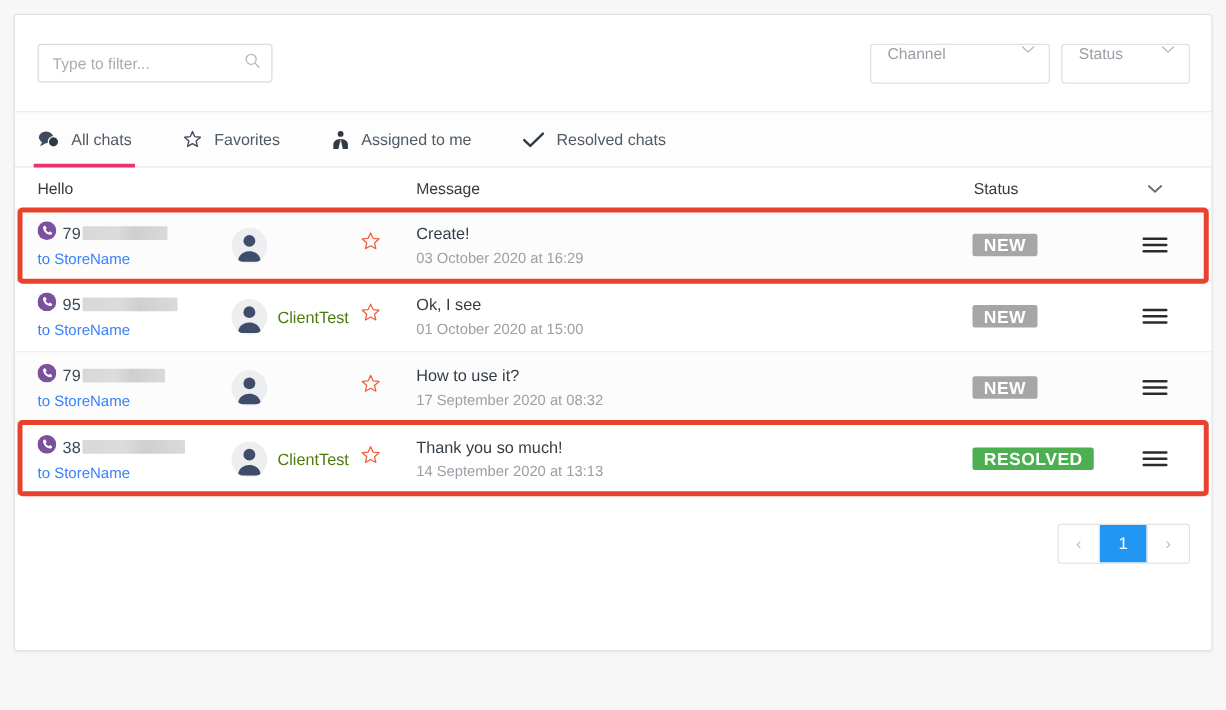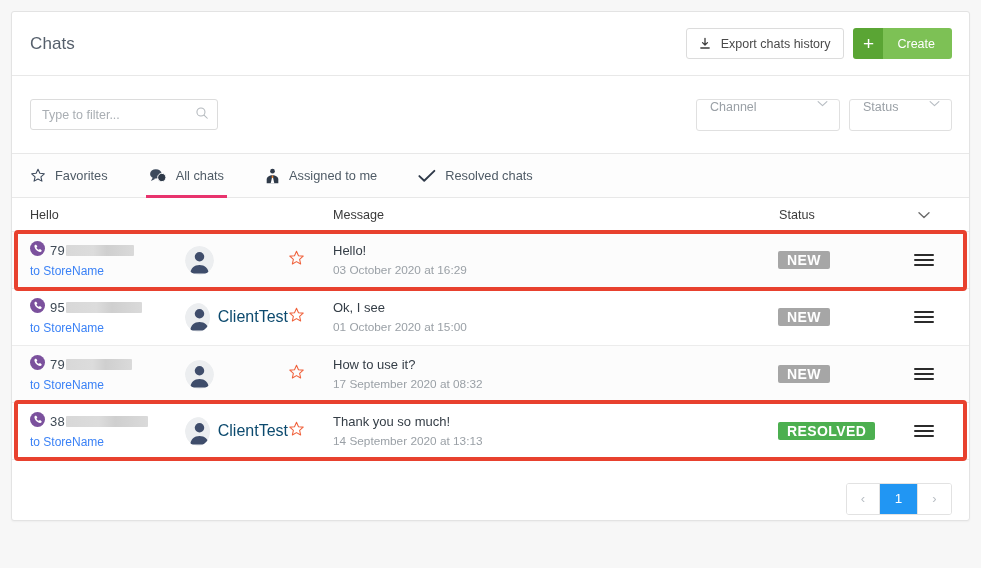--- a/index.html
+++ b/index.html
@@ -179,21 +179,21 @@
     display:inline-block; height: 11px; margin-left: 1px;
     background: linear-gradient(90deg,#d8d8d8 0%, #dcdcdc 40%, #cfcfcf 60%, #dadada 100%);
     filter: blur(0.6px);
     vertical-align: middle;
     border-radius: 1px;
   }
   .name-line2 { font-size: 12px; color: #3b82f6; margin-top: 5px; }
 
   .avatar-wrap { display:flex; align-items:center; gap: 8px; width: 103px; }
   .avatar { width: 29px; height: 29px; border-radius: 50%; overflow:hidden; display:block; }
-  .client-label { font-size: 16px; color: #0c4a6e; }
+  .client-label { font-size: 13px; color: #4d7c0f; }
 
   .star-cell { width: 42px; display:flex; align-items:center; }
 
   .cell-msg { flex: 1; }
   .msg-title { font-size: 13px; color: #343d46; }
   .msg-date  { font-size: 11.8px; color: #9aa0a6; margin-top: 5px; }
 
   .cell-status { width: 118px; display:flex; align-items:center; }
   .badge {
     display:inline-flex; align-items:center; justify-content:center;
@@ -244,38 +244,20 @@
   }
   .pg:last-child { border-right: 0; }
   .pg.cur { background: #2196f3; color: #fff; min-width: 38px; font-size: 13.5px; }
 </style>
 </head>
 <body>
 
 <div class="page">
   <div class="card">
 
-    <div class="card-head">
-      <div class="page-title">Chats</div>
-      <div class="head-actions">
-        <div class="btn-export">
-          <span class="ic">
-            <svg width="14" height="14" viewBox="0 0 16 16">
-              <path d="M8 1.5v7.2M8 9.3L5.2 6.4M8 9.3l2.8-2.9" fill="none" stroke="#3c3c3c" stroke-width="1.5" stroke-linecap="round" stroke-linejoin="round"></path>
-              <rect x="2.6" y="11.6" width="10.8" height="1.7" rx="0.5" fill="#3c3c3c"></rect>
-            </svg>
-          </span>
-          <span>Export chats history</span>
-        </div>
-        <div class="btn-create">
-          <span class="plus">+</span>
-          <span class="lbl">Create</span>
-        </div>
-      </div>
-    </div>
 
     <div class="filter-bar">
       <div class="search-box">
         <input type="text" placeholder="Type to filter..." style="">
         <span class="mag">
           <svg width="14" height="14" viewBox="0 0 16 16">
             <circle cx="6.8" cy="6.8" r="4.6" fill="none" stroke="#b3b8bd" stroke-width="1.2"></circle>
             <path d="M10.3 10.3L14 14" stroke="#b3b8bd" stroke-width="1.2" stroke-linecap="round"></path>
           </svg>
         </span>
@@ -295,37 +277,37 @@
           <span class="chev">
             <svg width="11" height="7" viewBox="0 0 12 8">
                 <path d="M1 1.8L6 6.4l5-4.6" fill="none" stroke="#b6bcc2" stroke-width="1.3" stroke-linecap="round" stroke-linejoin="round"></path>
               </svg>
           </span>
         </div>
       </div>
     </div>
 
     <div class="tabs">
-      <div class="tab">
-        <span class="tab-ic">
-          <svg width="16" height="16" viewBox="0 0 18 18">
-            <path d="M9 1.4l2.1 4.6 5 .5-3.8 3.4 1.1 4.9L9 12.3l-4.4 2.5 1.1-4.9L1.9 6.5l5-.5z" fill="none" stroke="#3d4a5c" stroke-width="1.2" stroke-linejoin="round"></path>
-          </svg>
-        </span>
-        <span>Favorites</span>
-      </div>
       <div class="tab active">
         <span class="tab-ic">
           <svg width="18" height="15" viewBox="0 0 20 16">
             <ellipse cx="7.6" cy="6.2" rx="6.4" ry="5.2" fill="#3d4a5c"></ellipse>
             <path d="M4.2 10.2L2.2 14.2l5-2.6z" fill="#3d4a5c"></path>
             <circle cx="14.2" cy="10.2" r="4.6" fill="#2f3a49" stroke="#ffffff" stroke-width="1.1"></circle>
           </svg>
         </span>
         <span>All chats</span>
+      </div>
+      <div class="tab">
+        <span class="tab-ic">
+          <svg width="16" height="16" viewBox="0 0 18 18">
+            <path d="M9 1.4l2.1 4.6 5 .5-3.8 3.4 1.1 4.9L9 12.3l-4.4 2.5 1.1-4.9L1.9 6.5l5-.5z" fill="none" stroke="#3d4a5c" stroke-width="1.2" stroke-linejoin="round"></path>
+          </svg>
+        </span>
+        <span>Favorites</span>
       </div>
       <div class="tab">
         <span class="tab-ic">
           <svg width="15" height="16" viewBox="0 0 16 17">
             <circle cx="8" cy="3.3" r="2.5" fill="#2f3a49"></circle>
             <path d="M1.8 16.2v-4.1c0-2.6 2.8-4.5 6.2-4.5s6.2 1.9 6.2 4.5v4.1z" fill="#2f3a49"></path>
             <path d="M8 7.8l1.9 8.4H6.1z" fill="#ffffff"></path>
             <path d="M7.2 8.1h1.6v2.4H7.2z" fill="#e07b2a"></path>
           </svg>
         </span>
@@ -385,21 +367,21 @@
           </div>
           <div class="star-cell">
             <span>
               <svg width="17" height="17" viewBox="0 0 18 18">
                 <path d="M9 1.4l2.1 4.6 5 .5-3.8 3.4 1.1 4.9L9 12.3l-4.4 2.5 1.1-4.9L1.9 6.5l5-.5z" fill="none" stroke="#f0603a" stroke-width="1.1" stroke-linejoin="round"></path>
               </svg>
             </span>
           </div>
         </div>
         <div class="cell-msg">
-          <div class="msg-title">Hello!</div>
+          <div class="msg-title">Create!</div>
           <div class="msg-date">03 October 2020 at 16:29</div>
         </div>
         <div class="cell-status">
           <span class="badge new">NEW</span>
         </div>
         <div class="cell-menu">
           <span class="burger">
               <span></span>
               <span></span>
               <span></span>

